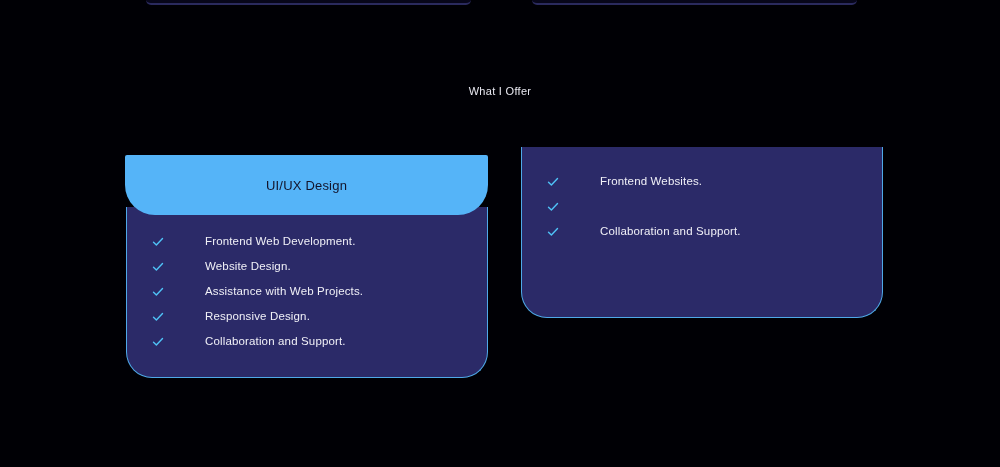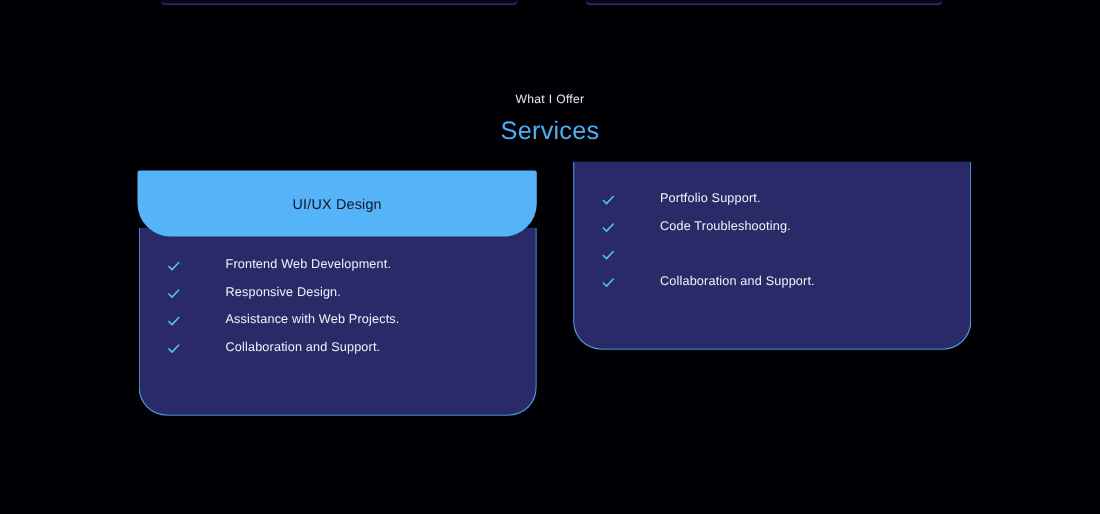--- a/index.html
+++ b/index.html
@@ -126,73 +126,72 @@
 </head>
 <body>
 
 <div class="page">
 
   <div class="top-stub left"></div>
   <div class="top-stub right"></div>
 
   <div class="section-head">
     <div class="eyebrow">What I Offer</div>
-    <div class="section-title">Services</div>
   </div>
 
   <div class="cards">
 
     <div class="card">
       <div class="card-header">
         <span class="card-header-title">UI/UX Design</span>
       </div>
       <div class="card-body">
         <ul class="feature-list">
           <li class="feature-item">
             <svg class="check-icon" viewBox="0 0 12 12">
                 <path d="M1.5 6.2 L4.4 9.1 L10.5 2.6" fill="none" stroke="#4fc3f7" stroke-width="1.4" stroke-linecap="round" stroke-linejoin="round"></path>
               </svg>
             <span class="feature-text">Frontend Web Development.</span>
           </li>
           <li class="feature-item">
             <svg class="check-icon" viewBox="0 0 12 12">
                 <path d="M1.5 6.2 L4.4 9.1 L10.5 2.6" fill="none" stroke="#4fc3f7" stroke-width="1.4" stroke-linecap="round" stroke-linejoin="round"></path>
               </svg>
+            <span class="feature-text">Website Design.</span>
+          </li>
+          <li class="feature-item">
+            <svg class="check-icon" viewBox="0 0 12 12">
+                <path d="M1.5 6.2 L4.4 9.1 L10.5 2.6" fill="none" stroke="#4fc3f7" stroke-width="1.4" stroke-linecap="round" stroke-linejoin="round"></path>
+              </svg>
+            <span class="feature-text">Assistance with Web Projects.</span>
+          </li>
+          <li class="feature-item">
+            <svg class="check-icon" viewBox="0 0 12 12">
+                <path d="M1.5 6.2 L4.4 9.1 L10.5 2.6" fill="none" stroke="#4fc3f7" stroke-width="1.4" stroke-linecap="round" stroke-linejoin="round"></path>
+              </svg>
             <span class="feature-text">Responsive Design.</span>
-          </li>
-          <li class="feature-item">
-            <svg class="check-icon" viewBox="0 0 12 12">
-                <path d="M1.5 6.2 L4.4 9.1 L10.5 2.6" fill="none" stroke="#4fc3f7" stroke-width="1.4" stroke-linecap="round" stroke-linejoin="round"></path>
-              </svg>
-            <span class="feature-text">Assistance with Web Projects.</span>
           </li>
           <li class="feature-item">
             <svg class="check-icon" viewBox="0 0 12 12">
                 <path d="M1.5 6.2 L4.4 9.1 L10.5 2.6" fill="none" stroke="#4fc3f7" stroke-width="1.4" stroke-linecap="round" stroke-linejoin="round"></path>
               </svg>
             <span class="feature-text">Collaboration and Support.</span>
           </li>
         </ul>
       </div>
     </div>
 
     <div class="card">
       <div class="card-body">
         <ul class="feature-list">
           <li class="feature-item">
             <svg class="check-icon" viewBox="0 0 12 12">
                 <path d="M1.5 6.2 L4.4 9.1 L10.5 2.6" fill="none" stroke="#4fc3f7" stroke-width="1.4" stroke-linecap="round" stroke-linejoin="round"></path>
               </svg>
-            <span class="feature-text">Portfolio Support.</span>
-          </li>
-          <li class="feature-item">
-            <svg class="check-icon" viewBox="0 0 12 12">
-                <path d="M1.5 6.2 L4.4 9.1 L10.5 2.6" fill="none" stroke="#4fc3f7" stroke-width="1.4" stroke-linecap="round" stroke-linejoin="round"></path>
-              </svg>
-            <span class="feature-text">Code Troubleshooting.</span>
+            <span class="feature-text">Frontend Websites.</span>
           </li>
           <li class="feature-item">
             <svg class="check-icon" viewBox="0 0 12 12">
                 <path d="M1.5 6.2 L4.4 9.1 L10.5 2.6" fill="none" stroke="#4fc3f7" stroke-width="1.4" stroke-linecap="round" stroke-linejoin="round"></path>
               </svg>
           </li>
           <li class="feature-item">
             <svg class="check-icon" viewBox="0 0 12 12">
                 <path d="M1.5 6.2 L4.4 9.1 L10.5 2.6" fill="none" stroke="#4fc3f7" stroke-width="1.4" stroke-linecap="round" stroke-linejoin="round"></path>
               </svg>

